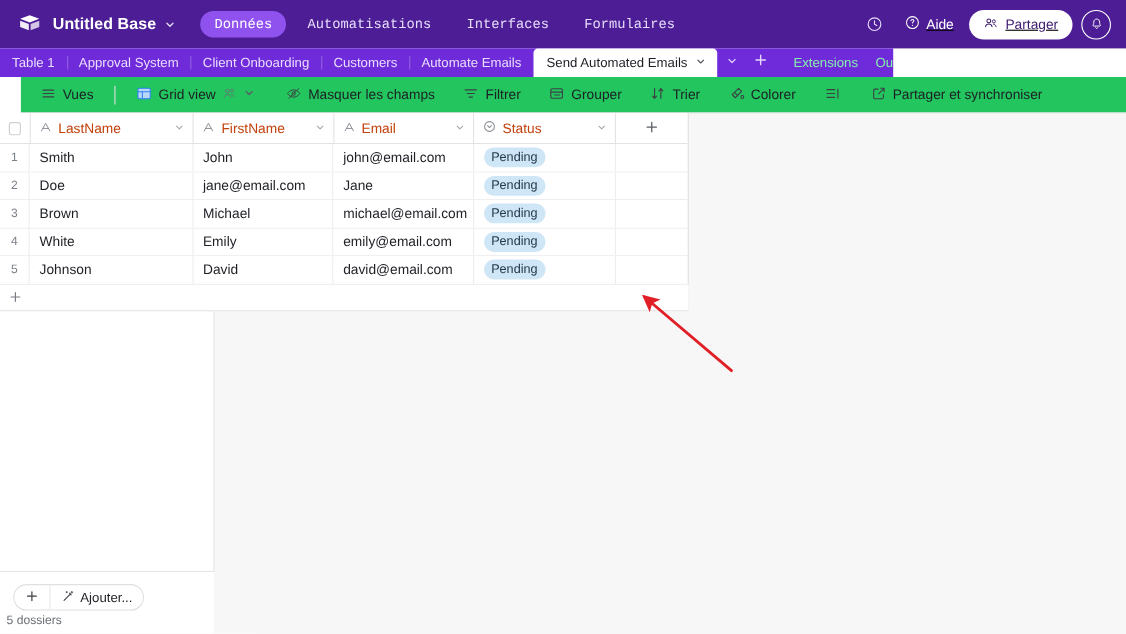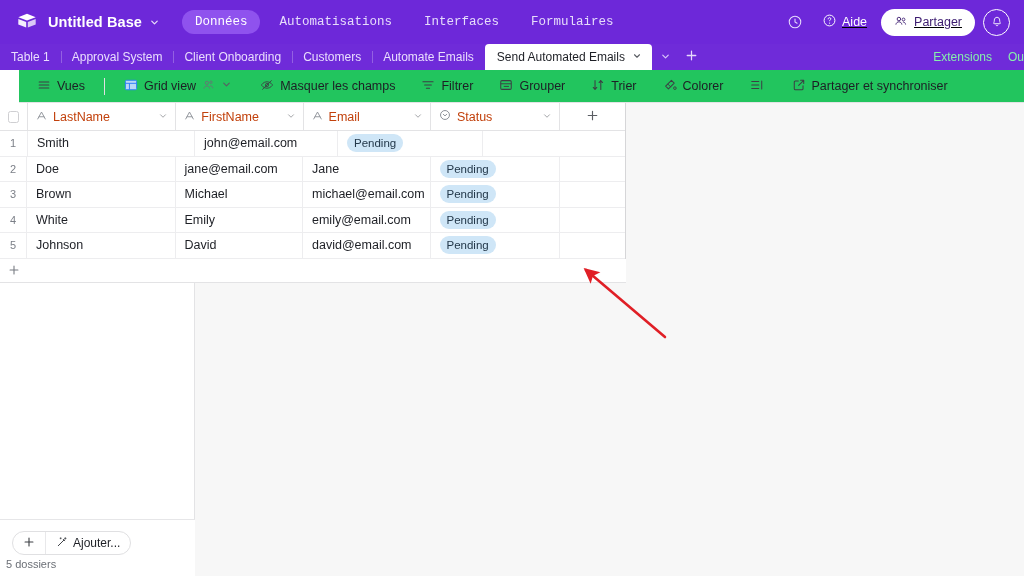--- a/index.html
+++ b/index.html
@@ -8,21 +8,21 @@
     font-family: "Liberation Sans", sans-serif;
     background: #f7f7f7;
     overflow: hidden;
     -webkit-font-smoothing: antialiased;
   }
   #app { position: relative; width: 1024px; height: 576px; background: #ffffff; }
 
   
   .topbar {
     position: absolute; left: 0; top: 0; width: 1024px; height: 44px;
-    background: #6d28d9;
+    background: #4c1d95;
     display: flex; align-items: center; padding: 16px 10px;
   }
   .logo-cube { width: 22px; height: 22px; margin-left: 6px; margin-right: 10px; flex: none; }
   .base-title {
     color: #ffffff; font-size: 14.5px; font-weight: bold; letter-spacing: .1px;
     white-space: nowrap;
   }
   .title-caret { margin-left: 7px; opacity: .85; display: flex; align-items: center; }
   .topnav { display: flex; align-items: center; margin-left: 22px; gap: 6px; font-family: Liberation Mono, monospace; }
   .topnav-item {
@@ -41,21 +41,21 @@
     padding: 4px 6px;
   }
   .share-btn {
     display: flex; align-items: center; gap: 6px;
     background: #ffffff; color: #3d1c70; font-size: 12.5px; font-weight: 500;
     border-radius: 14px; padding: 5px 13px; white-space: nowrap;
   }
 
   
   .tabbar {
-    position: absolute; left: 0; top: 44px; width: 1024px; height: 26px;
+    position: absolute; left: 0; top: 44px; width: 812px; height: 26px;
     background: #6f2bd9; display: flex; align-items: flex-end;
   }
   .tabs-left { display: flex; align-items: flex-end; height: 26px; }
   .tab {
     color: #e9ddfd; font-size: 12px; height: 26px; line-height: 26px;
     padding: 0 11px; white-space: nowrap; position: relative;
   }
   .tab + .tab::before {
     content: ""; position: absolute; left: 0; top: 7px; height: 12px; width: 1px;
     background: rgba(255,255,255,.25);
@@ -421,20 +421,21 @@
             <svg viewBox="0 0 14 14" width="13" height="13">
                 <path d="M7 2.4v9.2M2.4 7h9.2" stroke="#5a5d63" stroke-width="1.25" stroke-linecap="round"></path>
               </svg>
           </span>
         </div>
       </div>
 
       <div class="row">
         <div class="cell num">1</div>
         <div class="cell c-last">Smith</div>
+        <div class="cell c-first">John</div>
         <div class="cell c-email">john@email.com</div>
         <div class="cell c-status">
           <span class="badge">Pending</span>
         </div>
         <div class="cell c-add" style="border-right:none"></div>
       </div>
 
       <div class="row">
         <div class="cell num">2</div>
         <div class="cell c-last">Doe</div>

